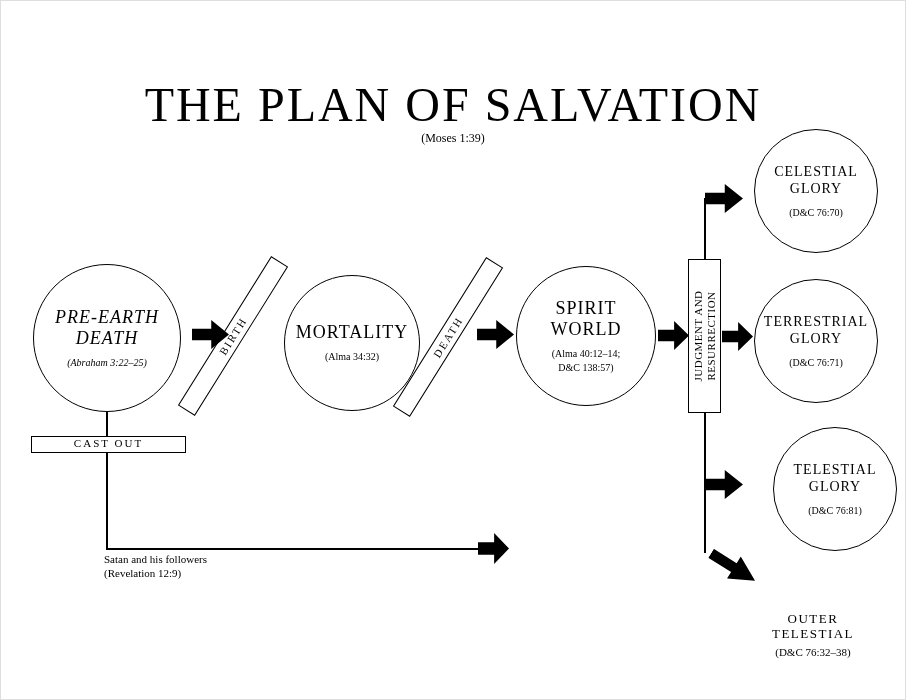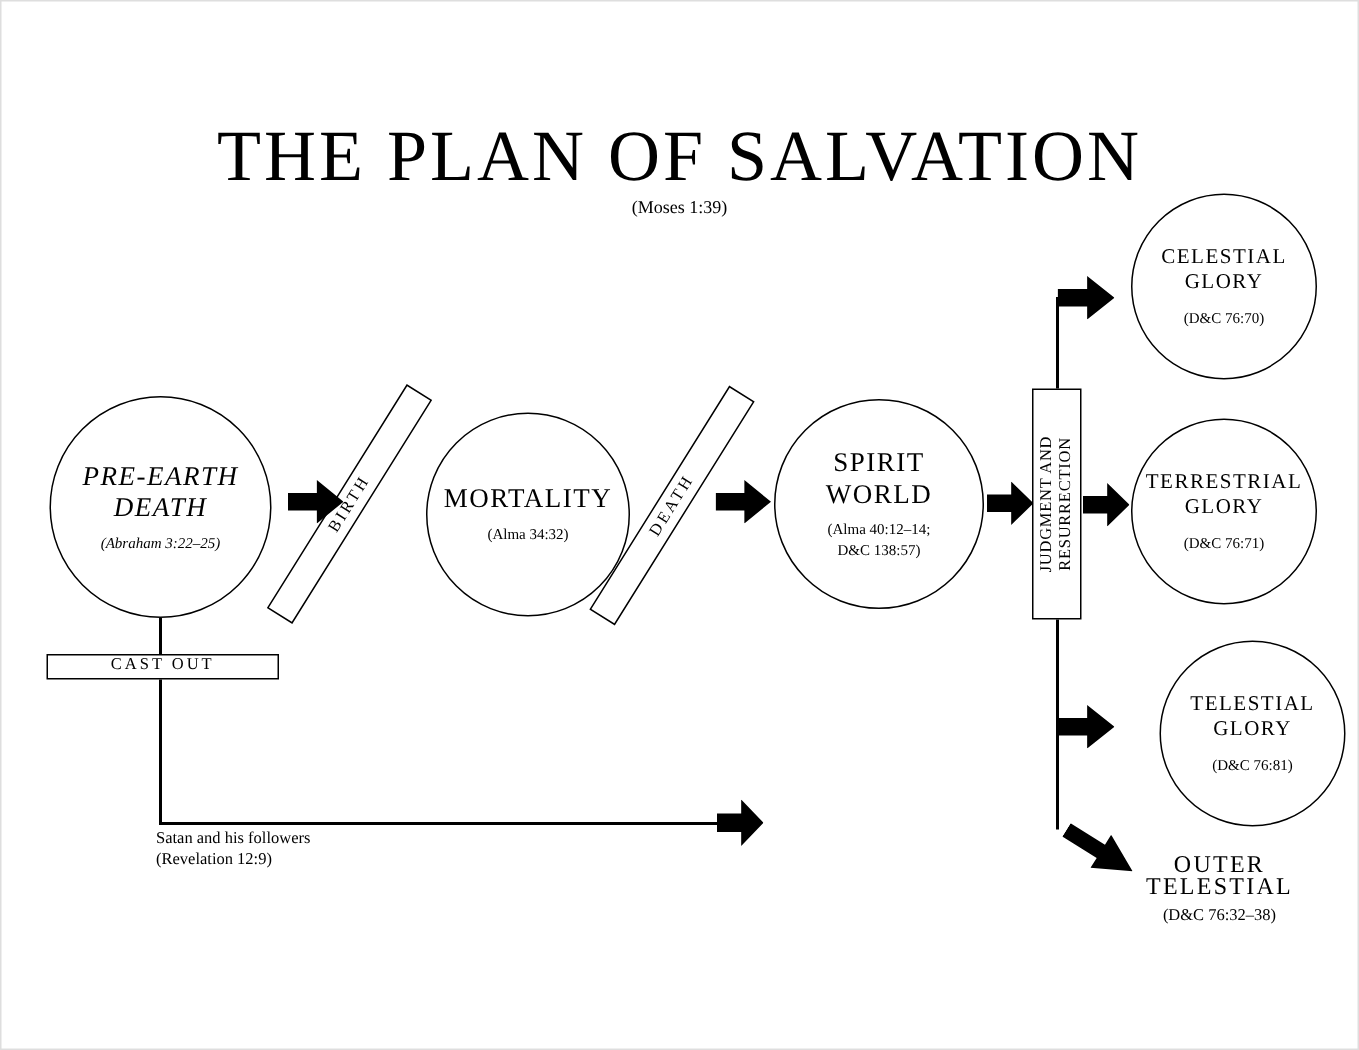--- a/index.html
+++ b/index.html
@@ -33,21 +33,21 @@
   .jtext { transform:rotate(-90deg); white-space:nowrap; text-align:center;
            font-size:11px; line-height:13px; letter-spacing:0.5px; flex-shrink:0; }
 
   .castout { position:absolute; border:1px solid #000; background:#fff;
              display:flex; align-items:flex-start; justify-content:center;
              font-size:11px; letter-spacing:2px; }
 
   .note { position:absolute; font-size:11px; line-height:14px;font-family:Liberation Serif, serif; }
 
   .outerdark { position:absolute; text-align:center; }
-  .od-name { font-size:16px; letter-spacing:1.5px; line-height:15px; }
+  .od-name { font-size:13px; letter-spacing:1.5px; line-height:15px;margin-top:42px; }
   .od-ref  { font-size:11px; margin-top:5px; }
 </style>
 </head>
 <body>
 
 <div class="canvas">
 
   <div class="title">THE PLAN OF SALVATION</div>
   <div class="subtitle">(Moses 1:39)</div>
 

